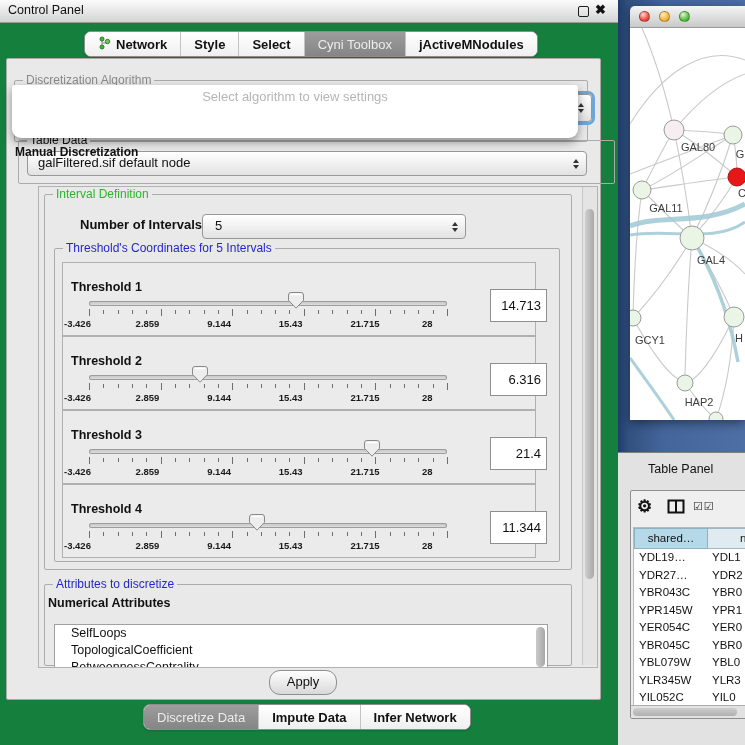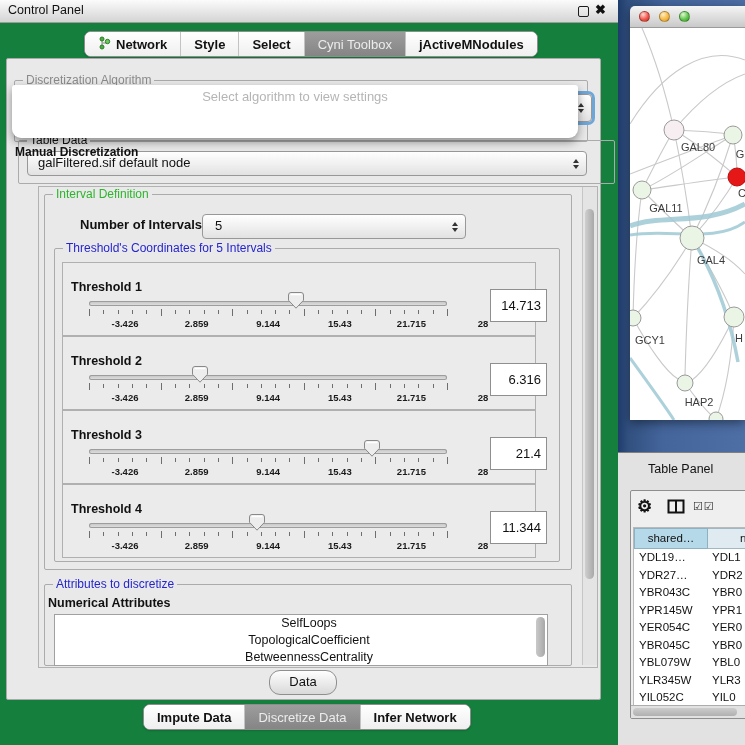--- a/index.html
+++ b/index.html
@@ -57,30 +57,30 @@
   .noi-label{position:absolute;left:41px;top:30px;font-size:13px;font-weight:bold;}
   .noi-combo{left:163px;top:27px;width:262px;height:23px;}
   .g-thr{left:15px;top:61px;width:504px;height:312px;}
 
   .thrp{position:absolute;left:23px;width:472px;height:72px;border:1px solid #b0b0b0;background:#ebebeb;}
   .thrlbl{position:absolute;left:8px;top:5px;font-size:12.5px;font-weight:bold;margin-top:12px;}
   .track{position:absolute;left:26px;top:38px;width:358px;height:5px;border-radius:3px;
          background:linear-gradient(#c2c2c2,#e3e3e3);box-shadow:inset 0 0 0 1px #9d9d9d;}
   .tick{position:absolute;top:47px;width:1px;height:4px;background:#6e6e6e;}
   .tick.major{top:46px;height:7px;}
-  .ticklbl{position:absolute;top:55px;width:50px;margin-left:-25px;text-align:center;
-           font-size:9.5px;font-weight:bold;color:#1a1a1a;padding-left:36px;}
+  .ticklbl{position:absolute;top:55px;width:50px;margin-left:-25px;
+           font-size:9.5px;font-weight:bold;color:#1a1a1a;}
   .thumb{position:absolute;top:29px;width:16px;height:17px;}
   .valbox{position:absolute;left:412px;top:26px;width:50px;height:31px;background:#fff;
           border:1px solid #8f8f8f;font-size:13px;text-align:right;line-height:31px;padding-right:5px;box-sizing:content-box;margin-left:15px;}
 
   .g-attr{left:5px;top:397px;width:526px;height:80px;}
   .attr-head{position:absolute;left:9px;top:409px;font-size:12.5px;font-weight:bold;}
-  .attrlist{position:absolute;left:15px;top:427px;width:492px;height:50px;background:#fff;
-            border:1px solid #a0a0a0;overflow:hidden;text-align:center;}
+  .attrlist{position:absolute;left:15px;top:437px;width:492px;height:50px;background:#fff;
+            border:1px solid #a0a0a0;overflow:hidden;}
   .litem{font-size:12.5px;line-height:17px;padding-left:16px;white-space:nowrap;}
   .inner-vscroll{position:absolute;right:2px;top:2px;width:9px;height:40px;border-radius:5px;
                  background:linear-gradient(90deg,#c9c9c9,#a8a8a8);}
   .vscroll{position:absolute;left:543px;top:0;width:14px;height:478px;background:#e4e4e4;border-left:1px solid #c6c6c6;}
   .vthumb{position:absolute;left:2px;top:22px;width:9px;height:370px;border-radius:5px;
           background:linear-gradient(90deg,#cfcfcf,#a8a8a8);}
 
   .applybtn{position:absolute;left:262px;top:611px;width:66px;height:23px;border:1px solid #8f8f8f;
             border-radius:11px;background:linear-gradient(#fefefe,#d9d9d9);font-size:13px;
             text-align:center;line-height:22px;}
@@ -372,29 +372,29 @@
           <div class="ticklbl" style="left: 312.4px;">21.715</div>
           <div class="ticklbl" style="left: 384px;">28</div>
           <div class="thumb" style="left: 186.257px;"><svg width="16" height="17" viewBox="0 0 16 17">
               <path d="M3 0.5 H13 Q15.5 0.5 15.5 3 V8.3 L8 16.2 L0.5 8.3 V3 Q0.5 0.5 3 0.5 Z" fill="#ededed" stroke="#898989"></path>
               <path d="M2.5 2.5 H13.5" stroke="#ffffff" stroke-width="1.6"></path>
             </svg></div>
           <div class="valbox">11.344</div>
         </div>
       </div>
 
-    <div class="applybtn">Data</div>
+    <div class="applybtn">Apply</div>
   </div>
 
   <div id="bottabs">
+      <div class="tab active">
+        <div class="tlabel">Discretize Data</div>
+      </div>
       <div class="tab">
         <div class="tlabel">Impute Data</div>
-      </div>
-      <div class="tab active">
-        <div class="tlabel">Discretize Data</div>
       </div>
       <div class="tab">
         <div class="tlabel">Infer Network</div>
       </div>
     </div>
 </div>
 
 <div id="right">
   <div class="netwin">
     <div class="netbar">

